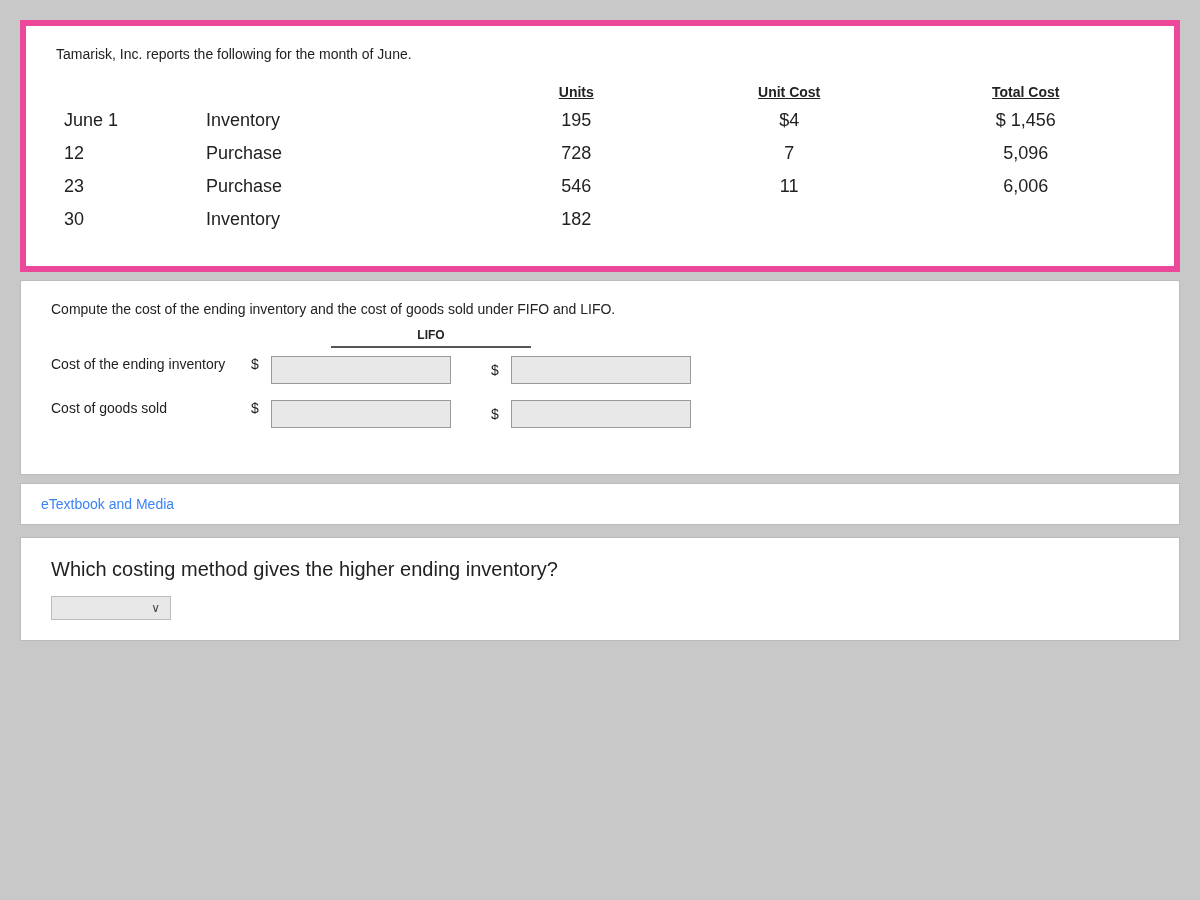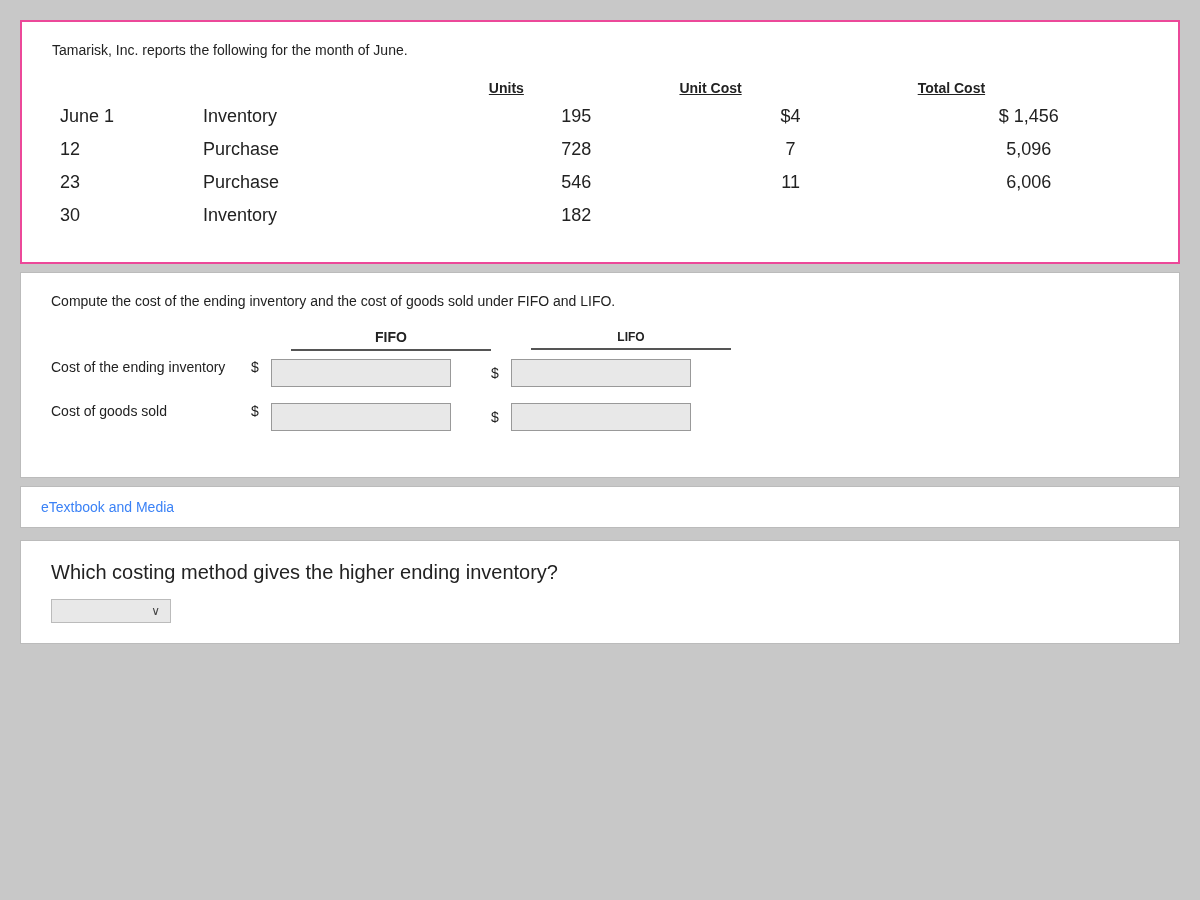--- a/index.html
+++ b/index.html
@@ -19,42 +19,42 @@
       background: #c8c8c8;
       padding: 20px;
       display: flex;
       flex-direction: column;
       gap: 8px;
     }
 
     
     .top-section {
       background: #fff;
-      border: 2px solid #ec4899;
+      border: 6px solid #ec4899;
       padding: 20px 30px 30px 30px;
     }
 
     .section-title {
       font-size: 14px;
       font-weight: normal;
       margin-bottom: 18px;
       color: #222;
     }
 
     
     .inventory-table {
       width: 100%;
       border-collapse: collapse;
       margin-top: 4px;
     }
 
     .inventory-table thead tr th {
       font-weight: bold;
       text-decoration: underline;
-      text-align: left;
+      text-align: center;
       padding: 4px 8px;
       font-size: 14px;
     }
 
     .inventory-table thead tr th:first-child,
     .inventory-table thead tr th:nth-child(2) {
       text-align: left;
     }
 
     .inventory-table tbody tr td {
@@ -88,21 +88,21 @@
 
     
     .middle-section {
       background: #fff;
       border: 1px solid #bbb;
       padding: 20px 30px 30px 30px;
     }
 
     .compute-title {
       font-size: 14px;
-      margin-bottom: 20px;
+      margin-bottom: 11px;
     }
 
     .fifo-lifo-header {
       display: flex;
       align-items: center;
       margin-bottom: 8px;
       padding-left: 240px;
     }
 
     .fifo-lifo-header .col-fifo {
@@ -250,21 +250,20 @@
           <td></td>
         </tr>
       </tbody>
     </table>
   </div>
 
   <div class="middle-section">
     <p class="compute-title">Compute the cost of the ending inventory and the cost of goods sold under FIFO and LIFO.</p>
 
     <div class="fifo-lifo-header">
-      <div class="col-fifo">FIFO</div>
       <div class="col-lifo">LIFO</div>
     </div>
 
     <div class="calc-row">
       <span class="calc-row-label">Cost of the ending inventory</span>
       <span class="calc-row-dollar">$</span>
       <input class="calc-row-input" type="text" value="" style="">
       <div class="calc-row-second">
         <span class="calc-row-dollar">$</span>
         <input class="calc-row-input" type="text" value="" style="">

